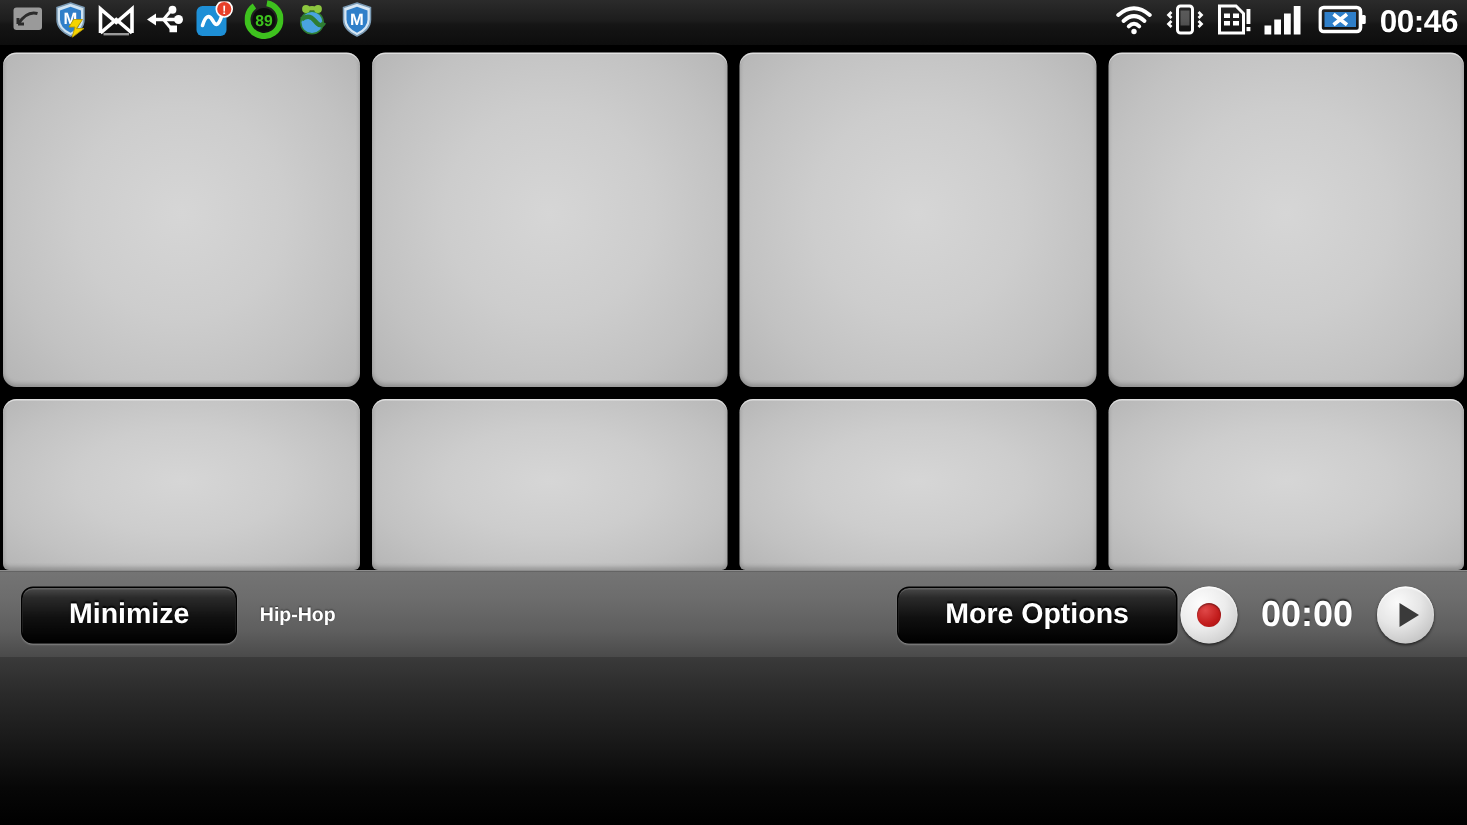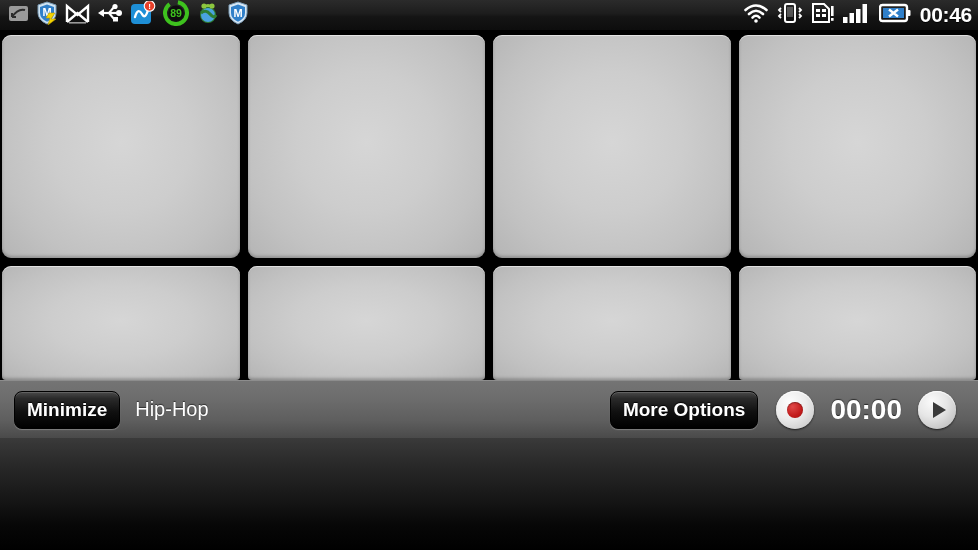--- a/index.html
+++ b/index.html
@@ -61,48 +61,48 @@
     position:absolute; left:0; top:380px; width:978px; height:58px;
     background:linear-gradient(180deg,#747474 0%,#6d6d6d 30%,#5e5e5e 70%,#4a4a4a 100%);
     border-top:1px solid #8d8d8d;
     display:flex; align-items:center;
   }
   .btn-dark{
     height:38px; border-radius:8px; border:1px solid #000;
     background:linear-gradient(180deg,#4a4a4a 0%,#2a2a2a 18%,#101010 55%,#000 100%);
     color:#fff; font-size:19px; font-weight:bold;
     display:flex; align-items:center; justify-content:center;
-    padding:0 12px; cursor:pointer;
+    padding:0 31px; cursor:pointer;
     box-shadow:0 1px 1px rgba(255,255,255,0.25), inset 0 1px 0 rgba(255,255,255,0.14);
     text-shadow:0 -1px 1px rgba(0,0,0,0.9);
     white-space:nowrap;
   }
   #minimize-btn{ margin-left:14px; }
   #selectkit-btn{ margin-left:15px; }
   .kitname{
-    color:#fff; font-size:20px; font-weight:normal; margin-left:15px;
+    color:#fff; font-size:13px; font-weight:bold; margin-left:15px;
     text-shadow:0 -1px 1px rgba(0,0,0,0.55);
     white-space:nowrap;
   }
   .cb-spacer{ flex:1 1 auto; }
-  #moreoptions-btn{ margin-right:18px;align-items:center; }
+  #moreoptions-btn{ margin-right:2px;align-items:center; }
 
   .rec-btn{
     width:38px; height:38px; border-radius:50%;
     background:radial-gradient(circle at 36% 30%, #fdfdfd 0%, #ececec 45%, #cfcfcf 80%, #b9b9b9 100%);
     box-shadow:0 1px 2px rgba(0,0,0,0.65), inset 0 1px 1px rgba(255,255,255,0.9);
     display:flex; align-items:center; justify-content:center; cursor:pointer;
   }
   .rec-dot{
     width:16px; height:16px; border-radius:50%;
     background:radial-gradient(circle at 35% 30%, #e04848 0%, #c21c1c 60%, #a00f0f 100%);
     box-shadow:inset 0 1px 1px rgba(0,0,0,0.35);
   }
   .rectime{
-    color:#fff; font-size:28px; font-weight:bold; margin:16px 16px;
+    color:#fff; font-size:24px; font-weight:bold; margin:16px 16px;
     text-shadow:0 -1px 1px rgba(0,0,0,0.6);
   }
   .play-btn{
     width:38px; height:38px; border-radius:50%; margin-right:22px;
     background:radial-gradient(circle at 36% 28%, #fafafa 0%, #e6e6e6 42%, #c6c6c6 78%, #ababab 100%);
     box-shadow:0 1px 2px rgba(0,0,0,0.65), inset 0 1px 1px rgba(255,255,255,0.9);
     display:flex; align-items:center; justify-content:center; cursor:pointer;
   }
   .tri{
     width:0;height:0; border-left:13px solid #3a3a3a;

